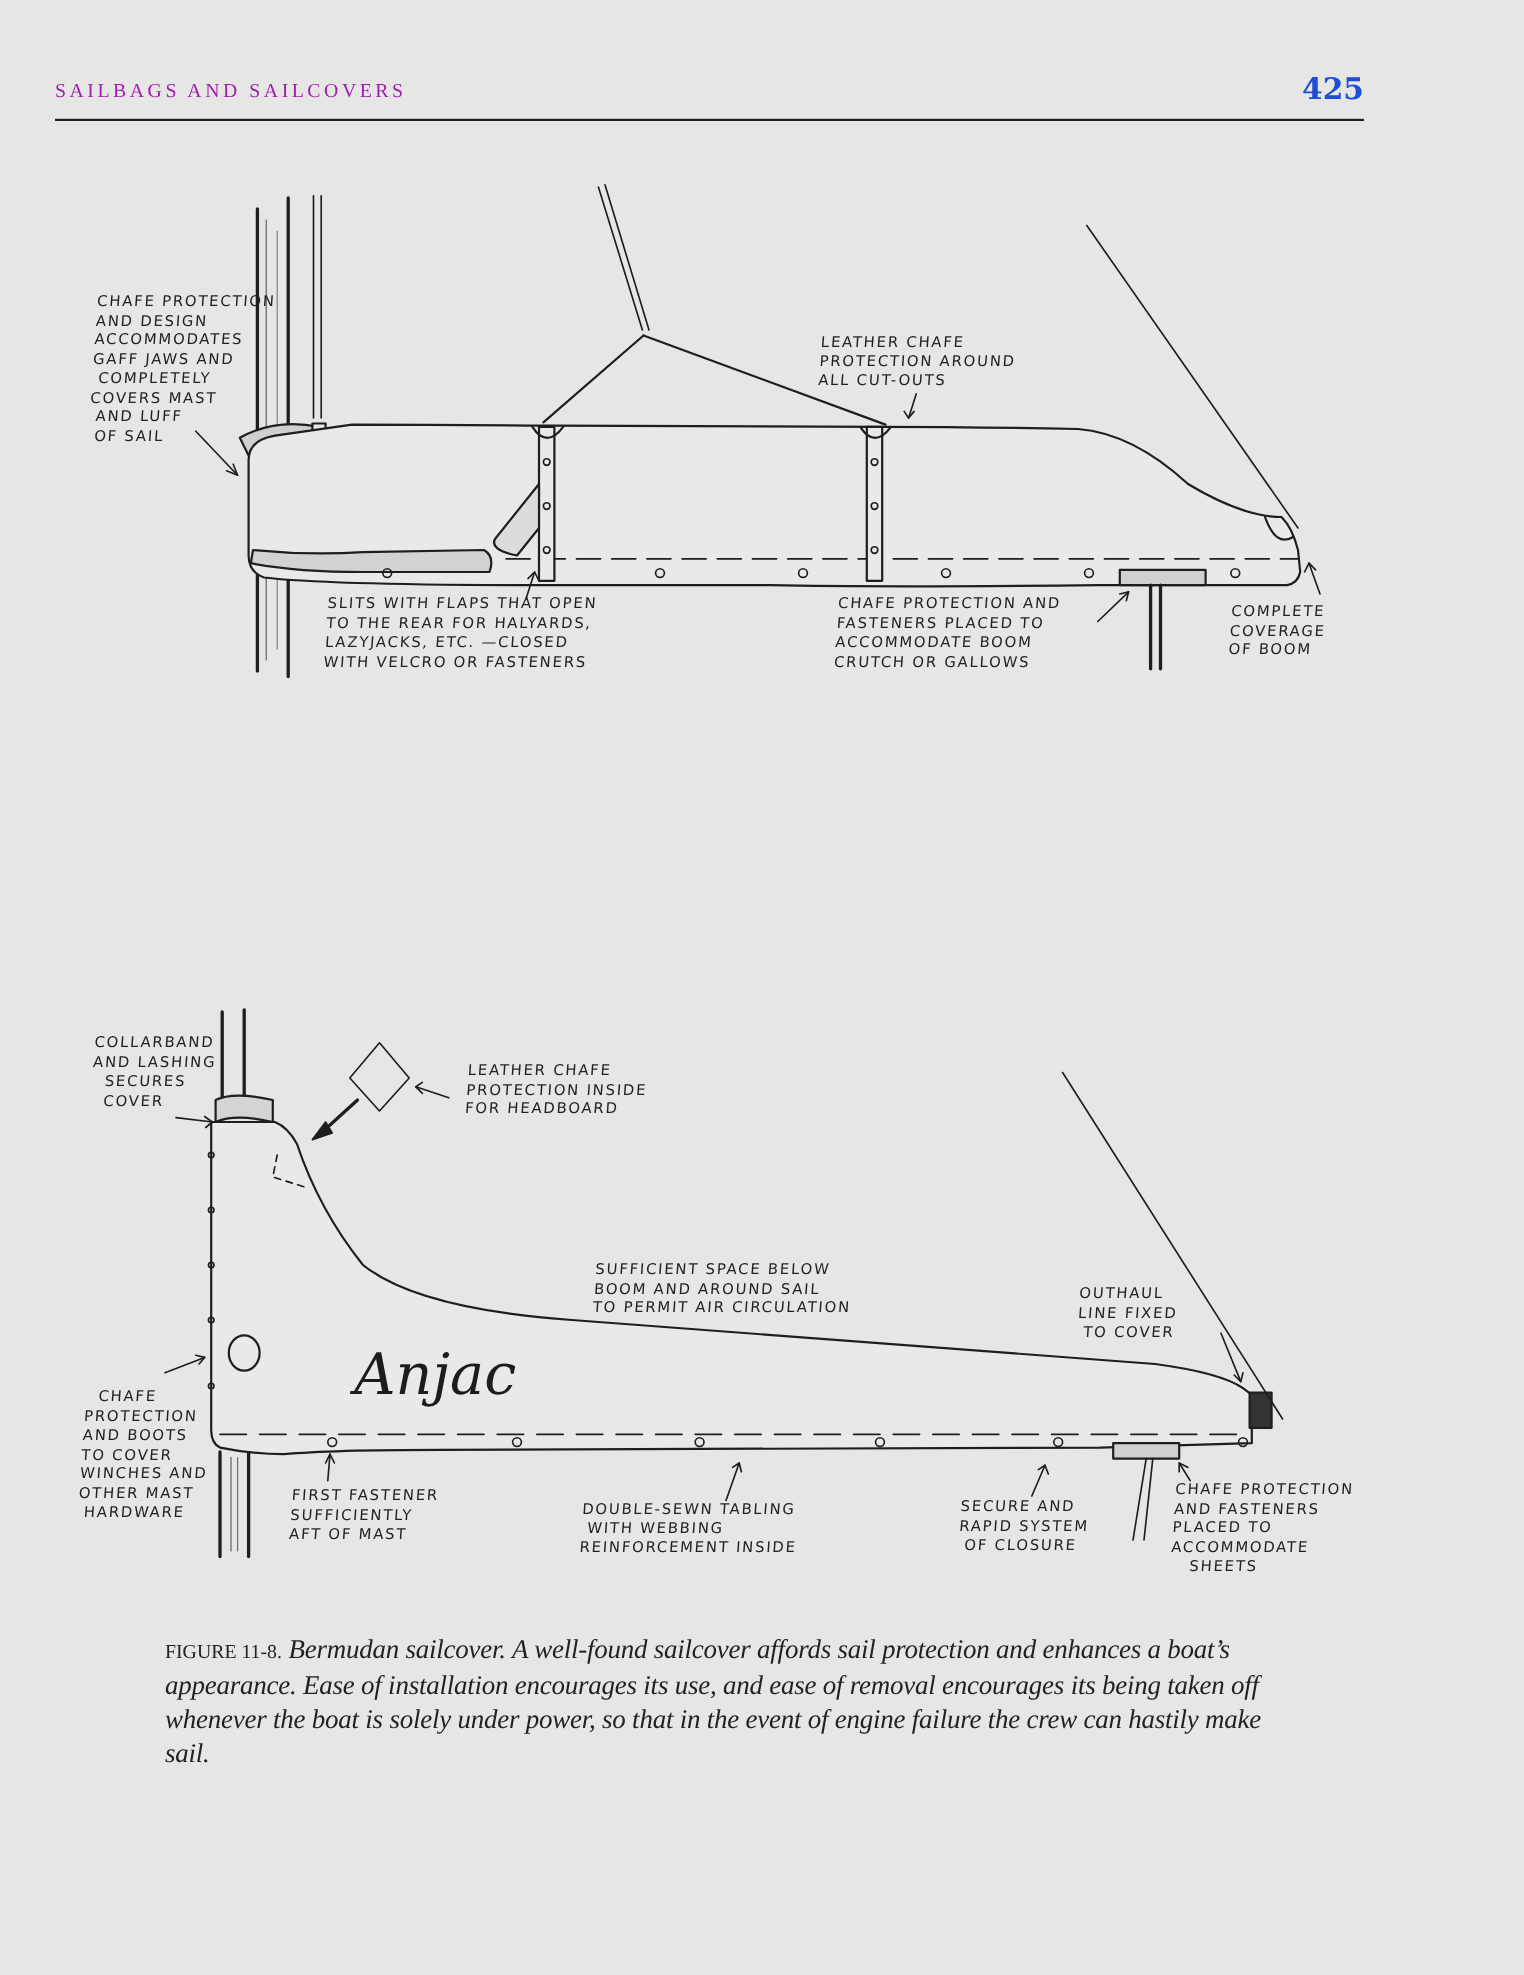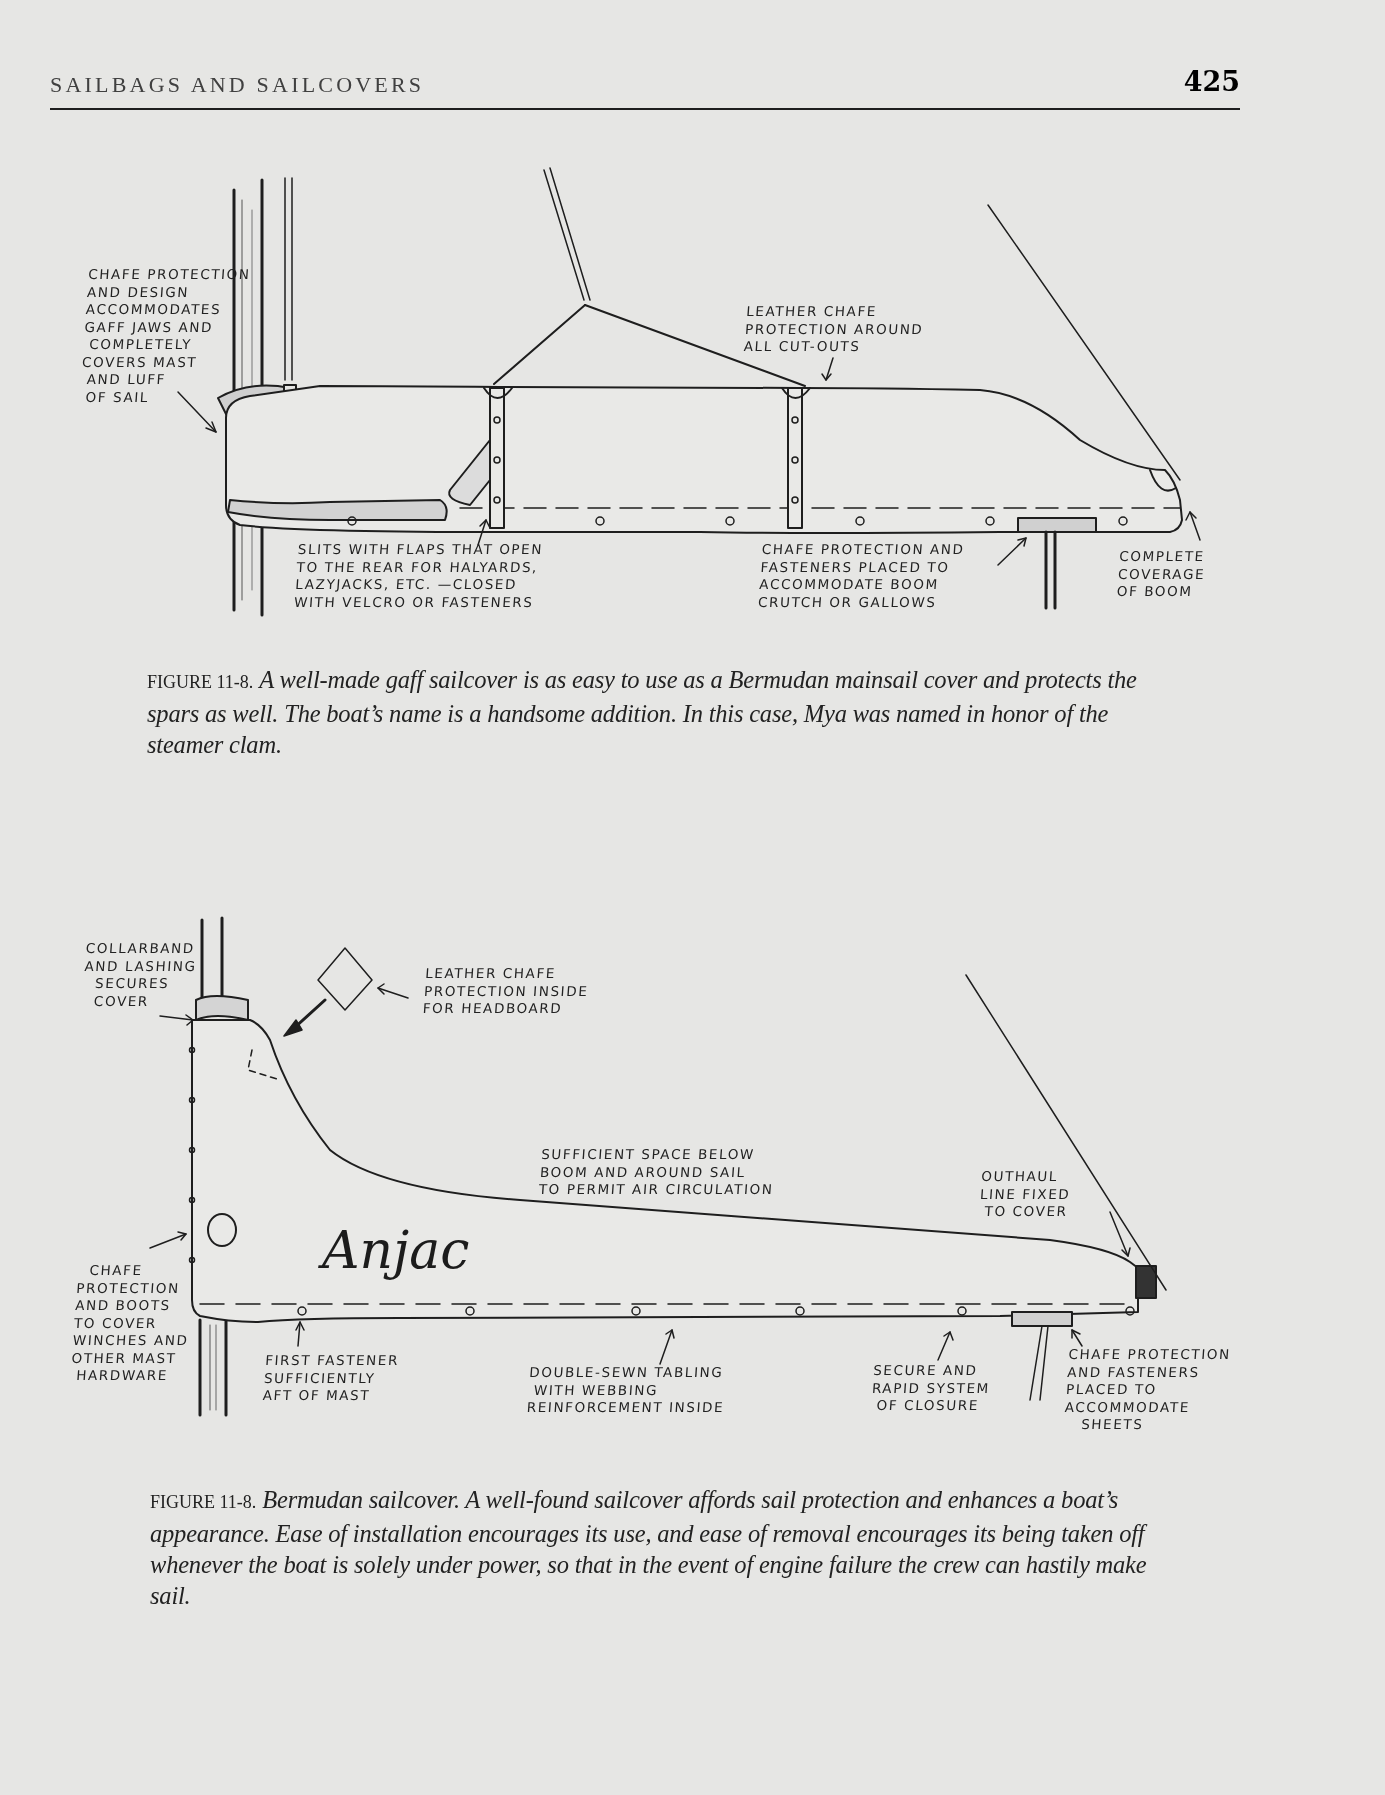--- a/index.html
+++ b/index.html
@@ -7,26 +7,26 @@
     width:1385px; height:1795px; position:relative; overflow:hidden;
     background:#e6e6e4;
     font-family:"Liberation Serif", serif; color:#1c1c1c;
   }
   .running-head {
     position:absolute; left:50px; top:70px; width:1190px; height:38px;
     border-bottom:2px solid #1e1e1e;
   }
   .running-head .title {
     position:absolute; left:0; top:2px;
-    font-family:"Liberation Serif", serif; font-size:22px; letter-spacing:3.2px;
-    color:#404040;
+    font-family:"Liberation Serif", serif; font-size:18px; letter-spacing:3.2px;
+    color:#a21caf;
   }
   .running-head .pageno {
     position:absolute; right:0; top:-4px;
-    font-family:"DejaVu Serif", serif; font-weight:bold; font-size:27px; color:#000000;
+    font-family:"DejaVu Serif", serif; font-weight:bold; font-size:27px; color:#1d4ed8;
   }
   .figure { position:absolute; left:0; width:1385px; }
   .figure svg { position:absolute; left:0; top:0; }
   .hand {
     position:absolute; font-family:"DejaVu Sans", sans-serif; font-size:13.5px;
     line-height:17.5px; letter-spacing:1.6px; color:#222; text-transform:uppercase;
     white-space:pre; transform:skewX(-4deg);
   }
   .boatname-serif {
     position:absolute; font-family:"DejaVu Serif", serif; font-size:60px; color:#1c1c1c;
@@ -137,24 +137,20 @@
 LAZYJACKS, ETC. —CLOSED
 WITH VELCRO OR FASTENERS</div>
   <div class="hand" style="left:760px;top:541px;">CHAFE PROTECTION AND
 FASTENERS PLACED TO
 ACCOMMODATE BOOM
 CRUTCH OR GALLOWS</div>
   <div class="hand" style="left:1118px;top:548px;">COMPLETE
 COVERAGE
 OF BOOM</div>
 
-  <div class="caption" style="left:147px;top:664px;width:1000px;">
-    <span class="label">FIGURE 11-8.</span>
-    <span class="body">A well-made gaff sailcover is as easy to use as a Bermudan mainsail cover and protects the spars as well. The boat’s name is a handsome addition. In this case, Mya was named in honor of the steamer clam.</span>
-  </div>
 </div>
 
 <div class="figure" style="top:0;height:1795px;">
   <svg width="1385" height="1795" viewBox="0 0 1385 1795" fill="none" stroke="#1e1e1e" stroke-width="2" stroke-linecap="round" stroke-linejoin="round" style="top:0;">
 
     <g>
       <line x1="202" y1="920" x2="202" y2="1010" stroke-width="3"></line>
       <line x1="222" y1="918" x2="222" y2="1010" stroke-width="3"></line>
       <line x1="200" y1="1320" x2="200" y2="1415" stroke-width="3"></line>
       <line x1="226" y1="1320" x2="226" y2="1415" stroke-width="3"></line>

